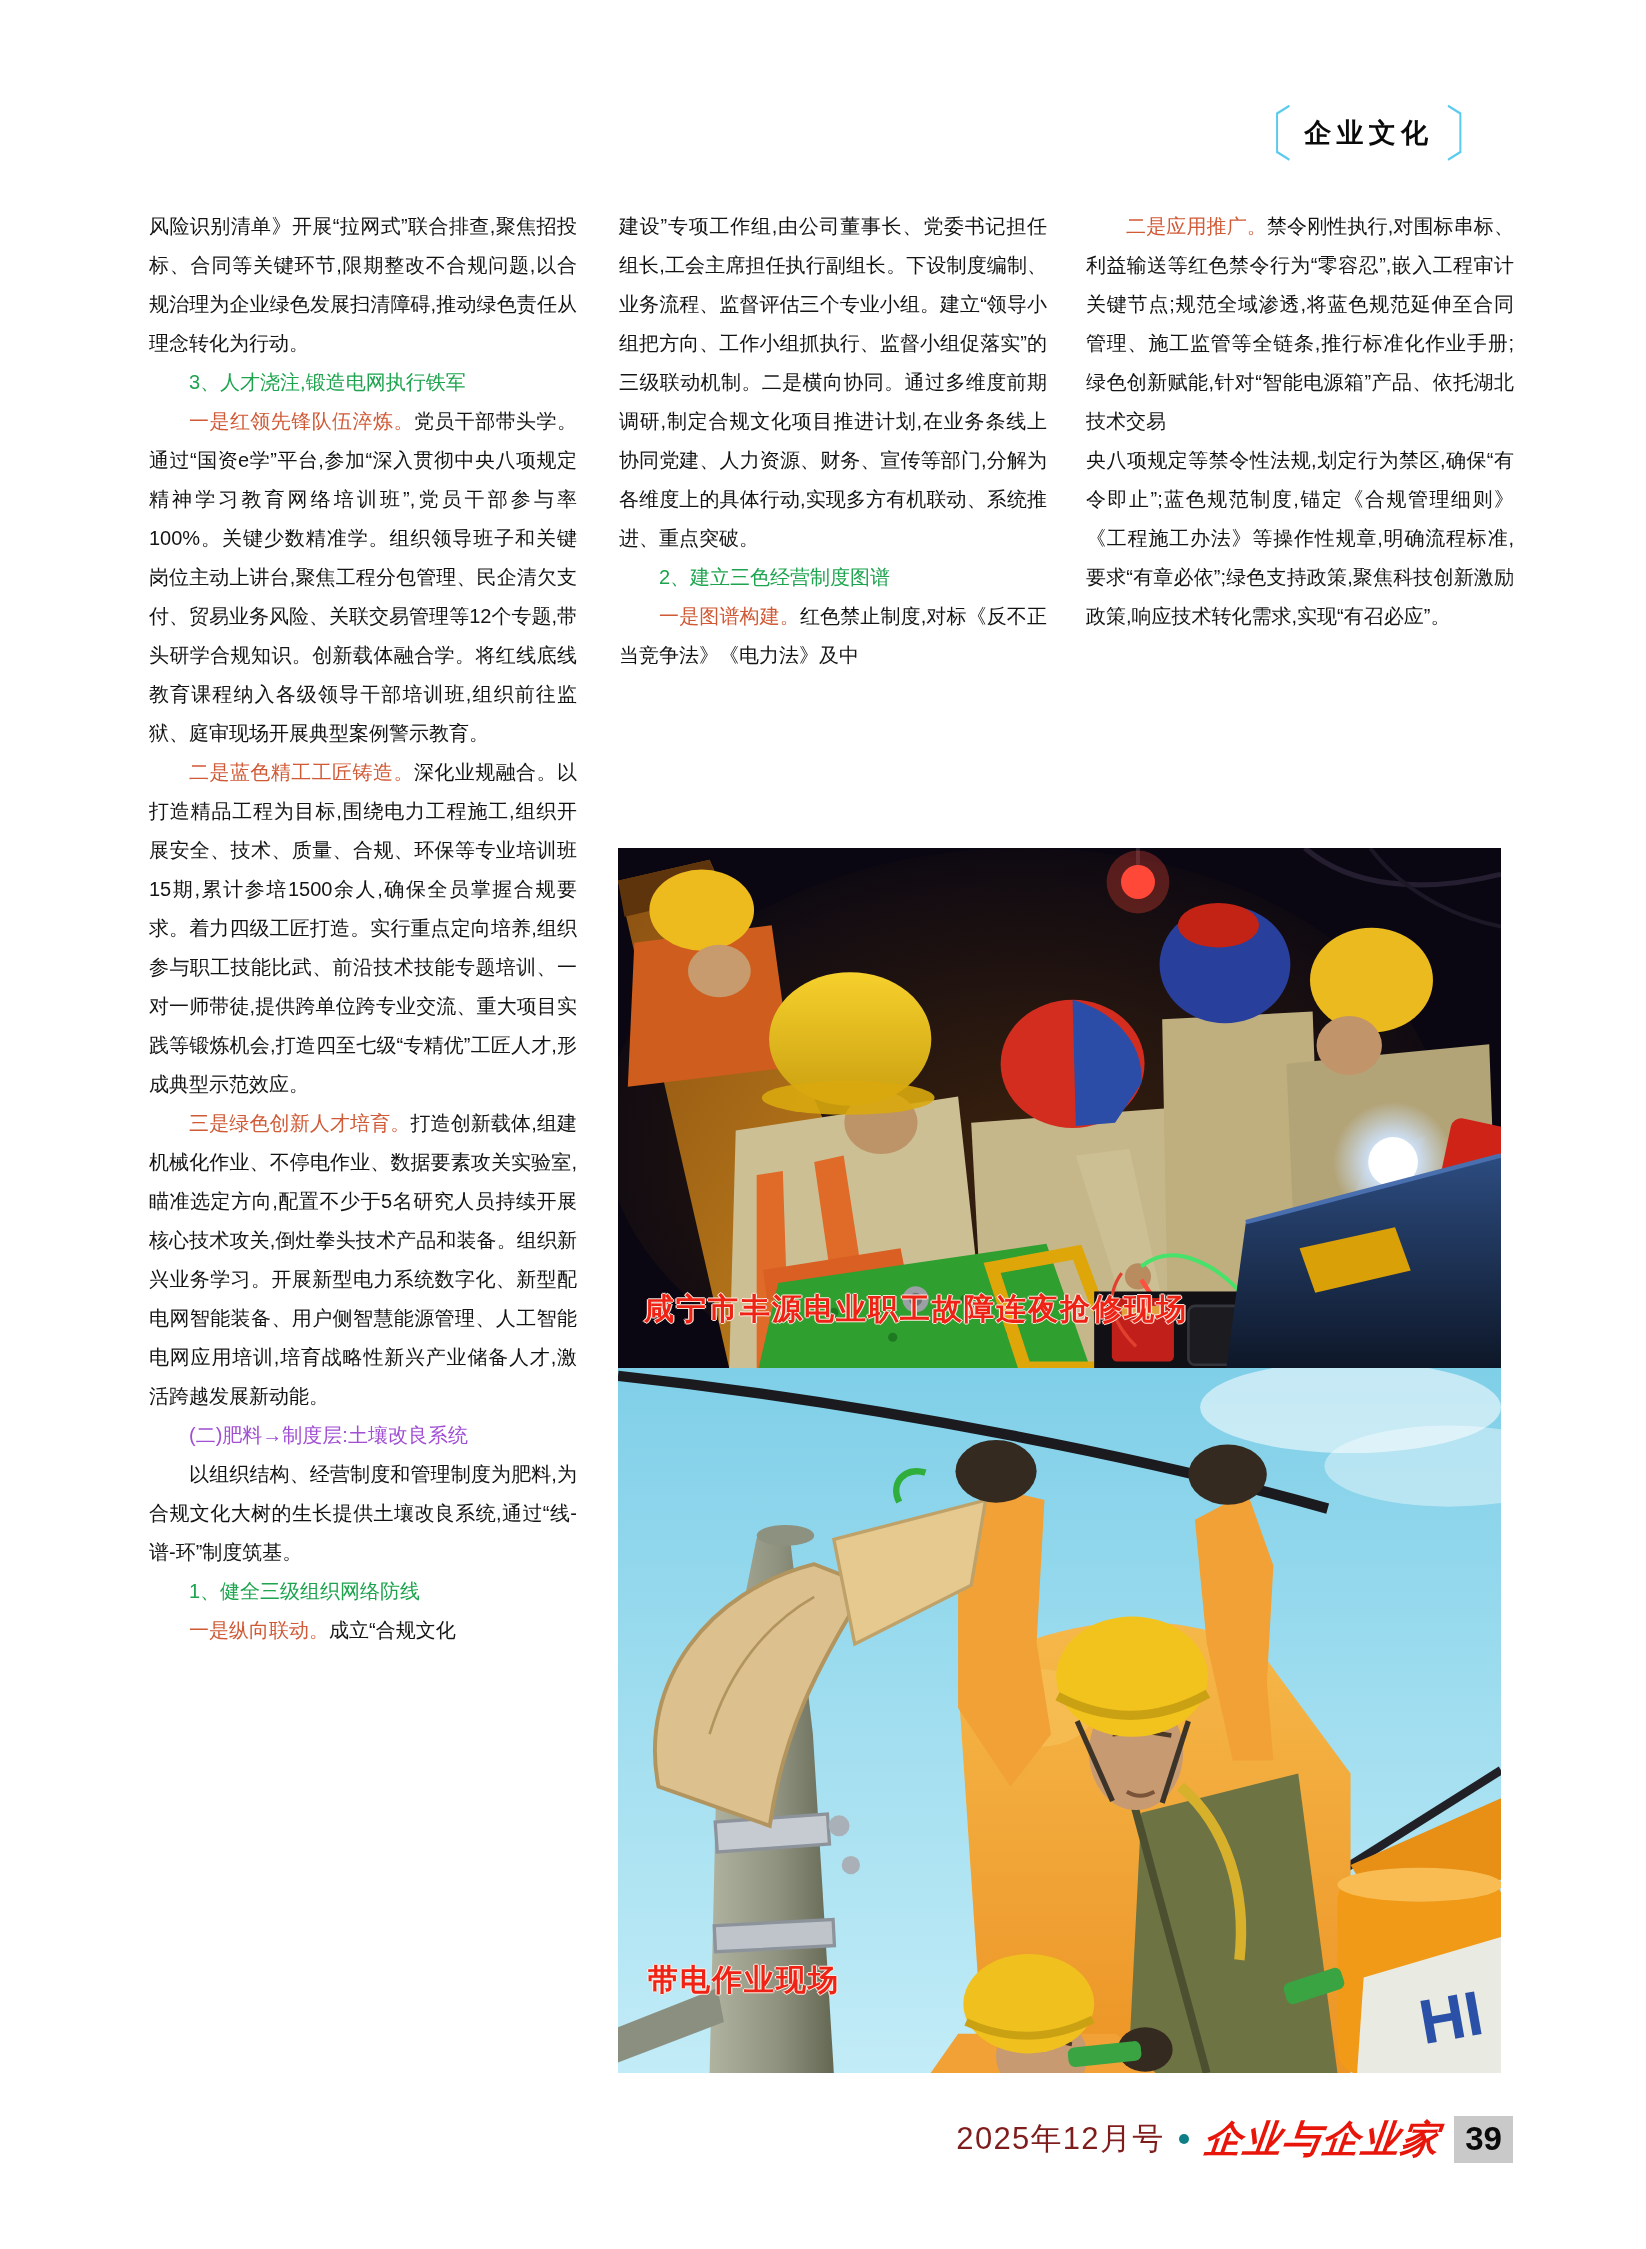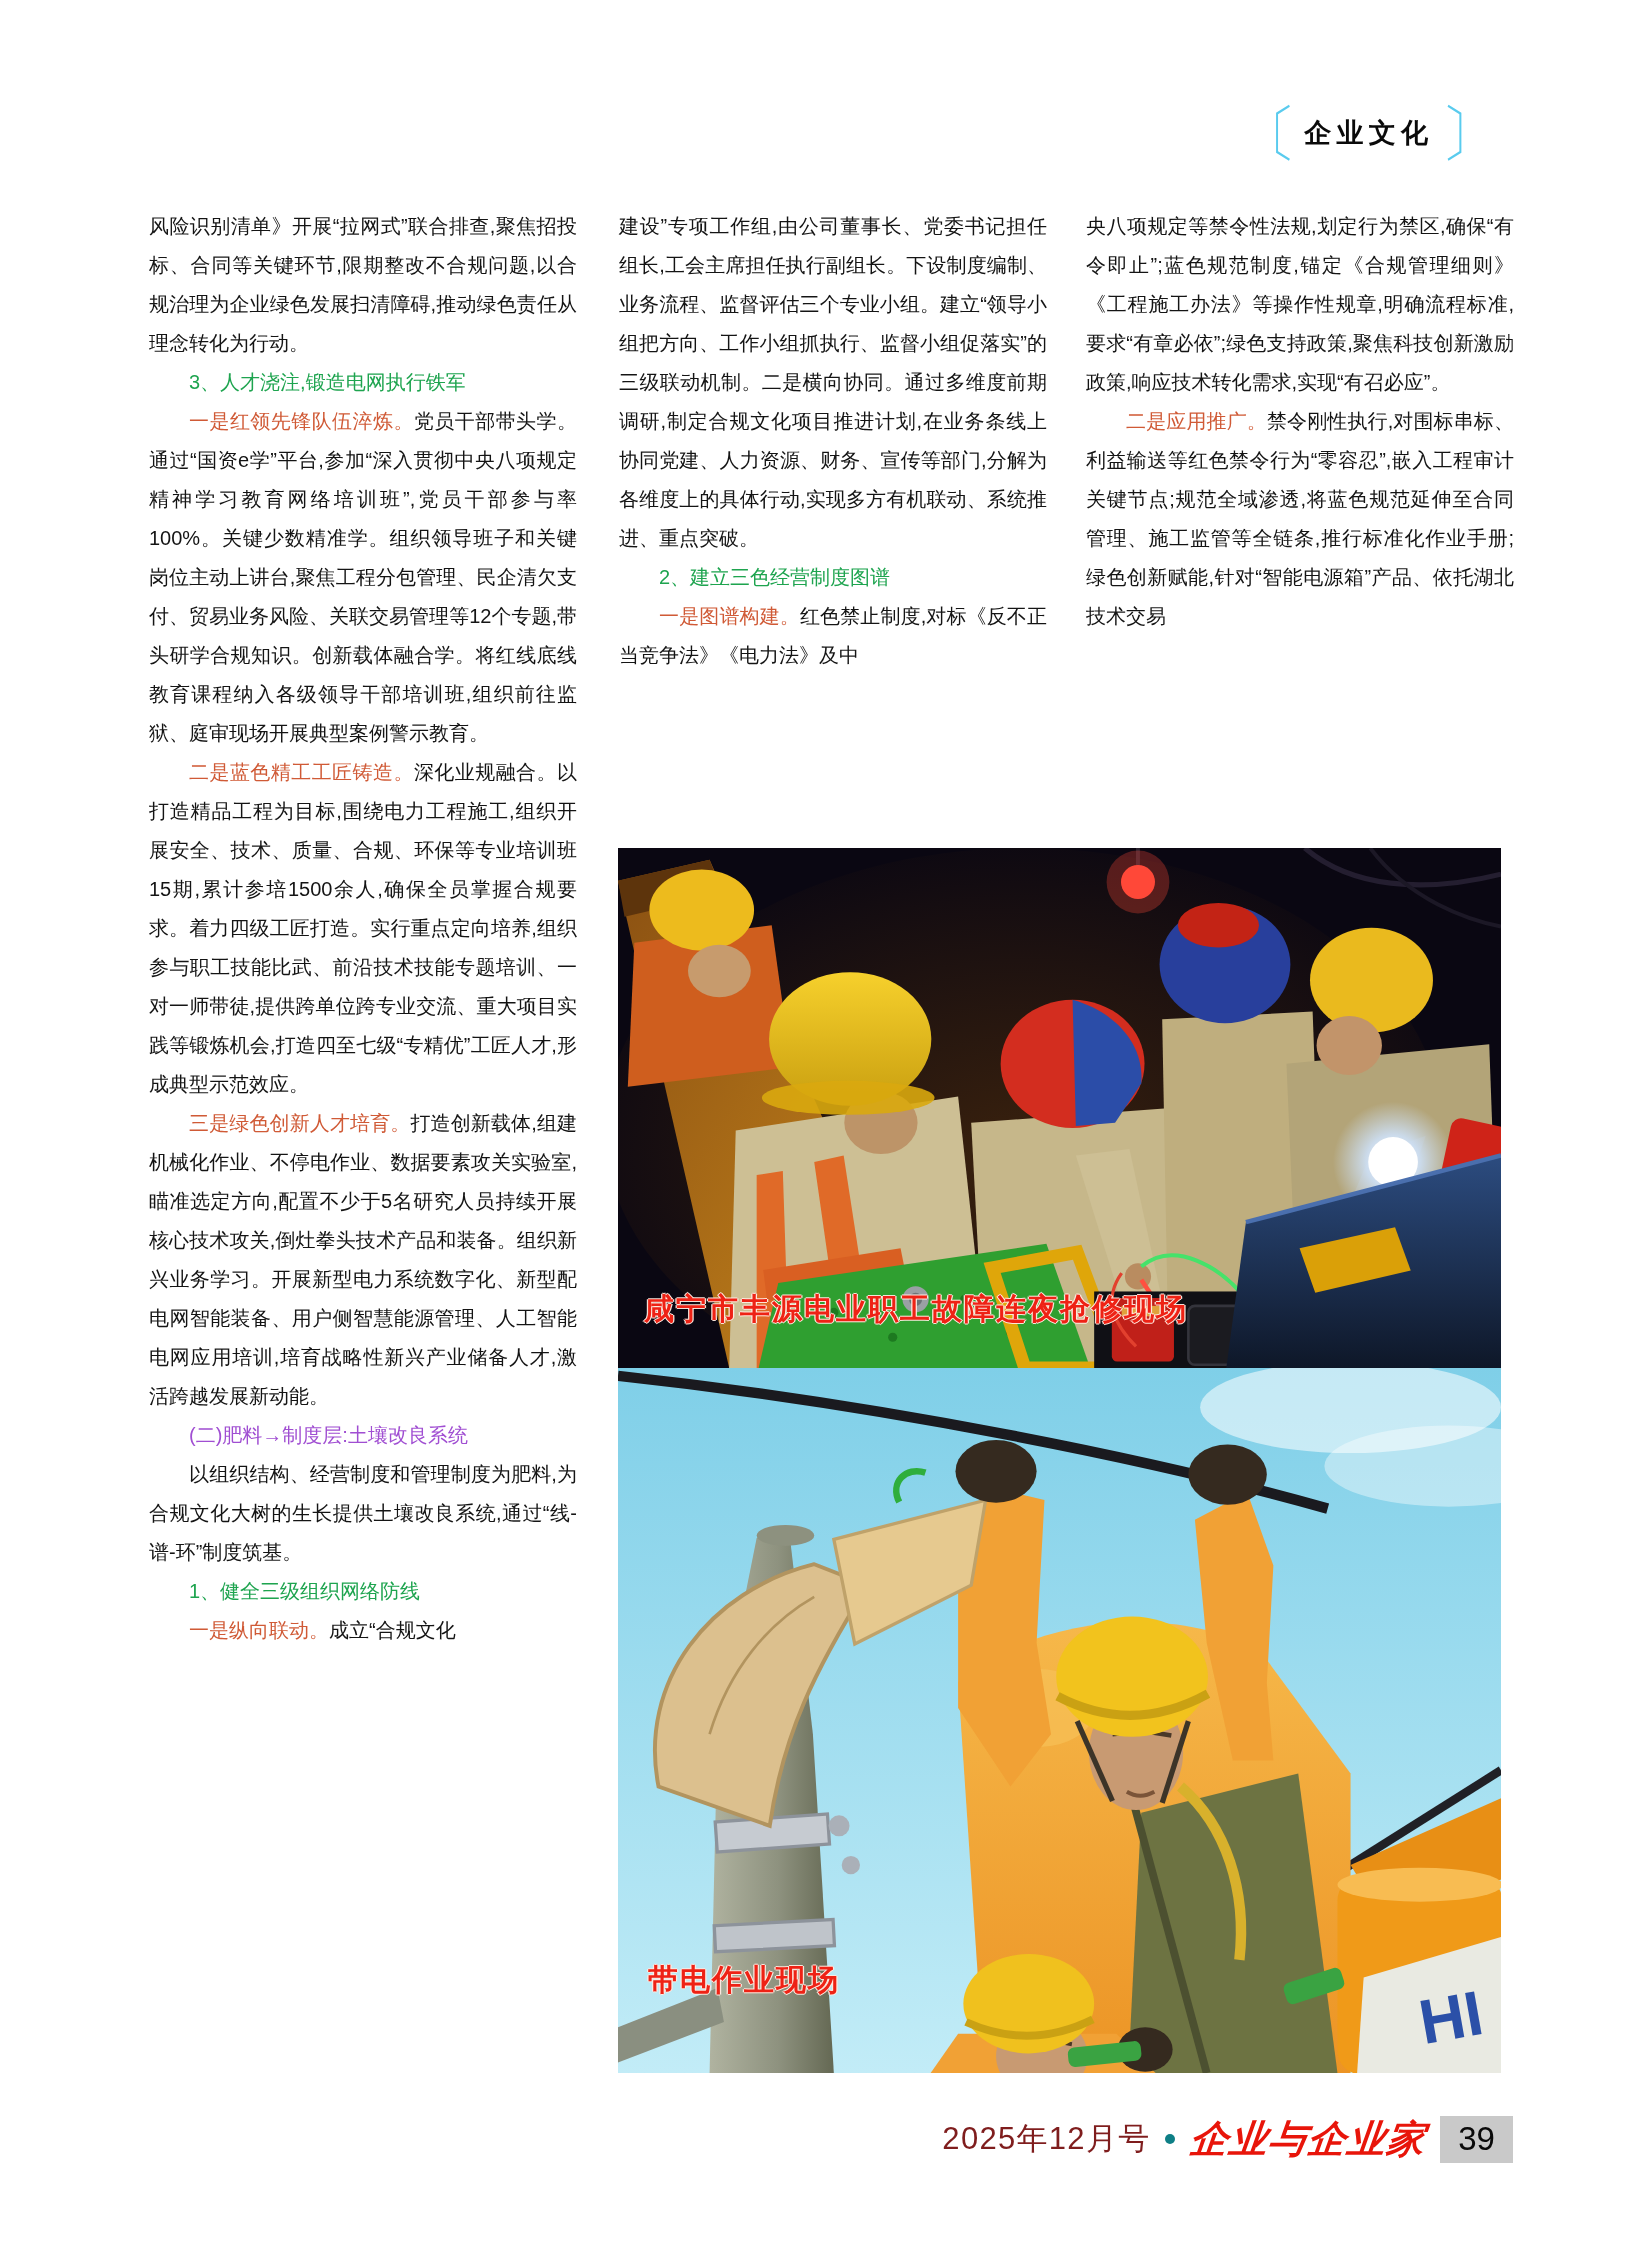--- a/index.html
+++ b/index.html
@@ -33,22 +33,22 @@
                  0 1.3px 0 rgba(255,235,225,.95),0 -1.3px 0 rgba(255,235,225,.95);}
   .photo1 figcaption{left:26px;bottom:38px;}
   .photo2 figcaption{left:30px;top:592px;}
 
   
   .page-footer{position:absolute;top:2114px;right:134px;height:50px;display:flex;align-items:center;gap:14.4px;}
   .issue{font-size:31px;color:#7f1d1d;letter-spacing:1.3px;}
   .dot{width:10.5px;height:10.5px;border-radius:50%;background:#0e7f86;}
   .logo{font-size:38px;color:#e8150a;font-weight:bold;font-style:italic;
         font-family:"DejaVu Serif","Liberation Serif",serif;transform:skewX(-6deg);letter-spacing:1.3px;}
-  .pagenum{min-width:41px;height:47px;background:#c9c9c9;color:#0a0a0a;font-size:33px;font-weight:normal;
-        display:flex;align-items:center;justify-content:center;padding:0 16px;text-align:right;}
+  .pagenum{min-width:41px;height:47px;background:#c9c9c9;color:#0a0a0a;font-size:33px;font-weight:bold;
+        display:flex;align-items:center;justify-content:center;padding:0 9px;text-align:right;}
 </style>
 </head>
 <body>
 
 <div class="page">
 
   <header class="page-header">
     <span class="bracket">〔</span>
     <h1>企业文化</h1>
     <span class="bracket">〕</span>
@@ -64,22 +64,22 @@
       <p class="para body"><span>以组织结构、经营制度和管理制度为肥料,为合规文化大树的生长提供土壤改良系统,通过“线-谱-环”制度筑基。</span></p>
       <p class="para green"><span>1、健全三级组织网络防线</span></p>
       <p class="para body"><span class="run-red">一是纵向联动。</span><span>成立“合规文化</span></p>
     </section>
   <section class="col col2">
       <p class="para body noindent"><span>建设”专项工作组,由公司董事长、党委书记担任组长,工会主席担任执行副组长。下设制度编制、业务流程、监督评估三个专业小组。建立“领导小组把方向、工作小组抓执行、监督小组促落实”的三级联动机制。二是横向协同。通过多维度前期调研,制定合规文化项目推进计划,在业务条线上协同党建、人力资源、财务、宣传等部门,分解为各维度上的具体行动,实现多方有机联动、系统推进、重点突破。</span></p>
       <p class="para green"><span>2、建立三色经营制度图谱</span></p>
       <p class="para body"><span class="run-red">一是图谱构建。</span><span>红色禁止制度,对标《反不正当竞争法》《电力法》及中</span></p>
     </section>
   <section class="col col3">
+      <p class="para body"><span class="run-red">二是应用推广。</span><span>禁令刚性执行,对围标串标、利益输送等红色禁令行为“零容忍”,嵌入工程审计关键节点;规范全域渗透,将蓝色规范延伸至合同管理、施工监管等全链条,推行标准化作业手册;绿色创新赋能,针对“智能电源箱”产品、依托湖北技术交易</span></p>
       <p class="para body noindent"><span>央八项规定等禁令性法规,划定行为禁区,确保“有令即止”;蓝色规范制度,锚定《合规管理细则》《工程施工办法》等操作性规章,明确流程标准,要求“有章必依”;绿色支持政策,聚焦科技创新激励政策,响应技术转化需求,实现“有召必应”。</span></p>
-      <p class="para body"><span class="run-red">二是应用推广。</span><span>禁令刚性执行,对围标串标、利益输送等红色禁令行为“零容忍”,嵌入工程审计关键节点;规范全域渗透,将蓝色规范延伸至合同管理、施工监管等全链条,推行标准化作业手册;绿色创新赋能,针对“智能电源箱”产品、依托湖北技术交易</span></p>
     </section>
 
   <figure class="photo photo1">
     <svg viewBox="0 0 1350 795" preserveAspectRatio="none">
       <defs>
         <radialGradient id="p1glow" cx="50%" cy="55%" r="60%">
           <stop offset="0%" stop-color="#6b3c08" stop-opacity="0.9"></stop>
           <stop offset="100%" stop-color="#6b3c08" stop-opacity="0"></stop>
         </radialGradient>
         <linearGradient id="p1beam" x1="0" y1="0" x2="1" y2="1">

